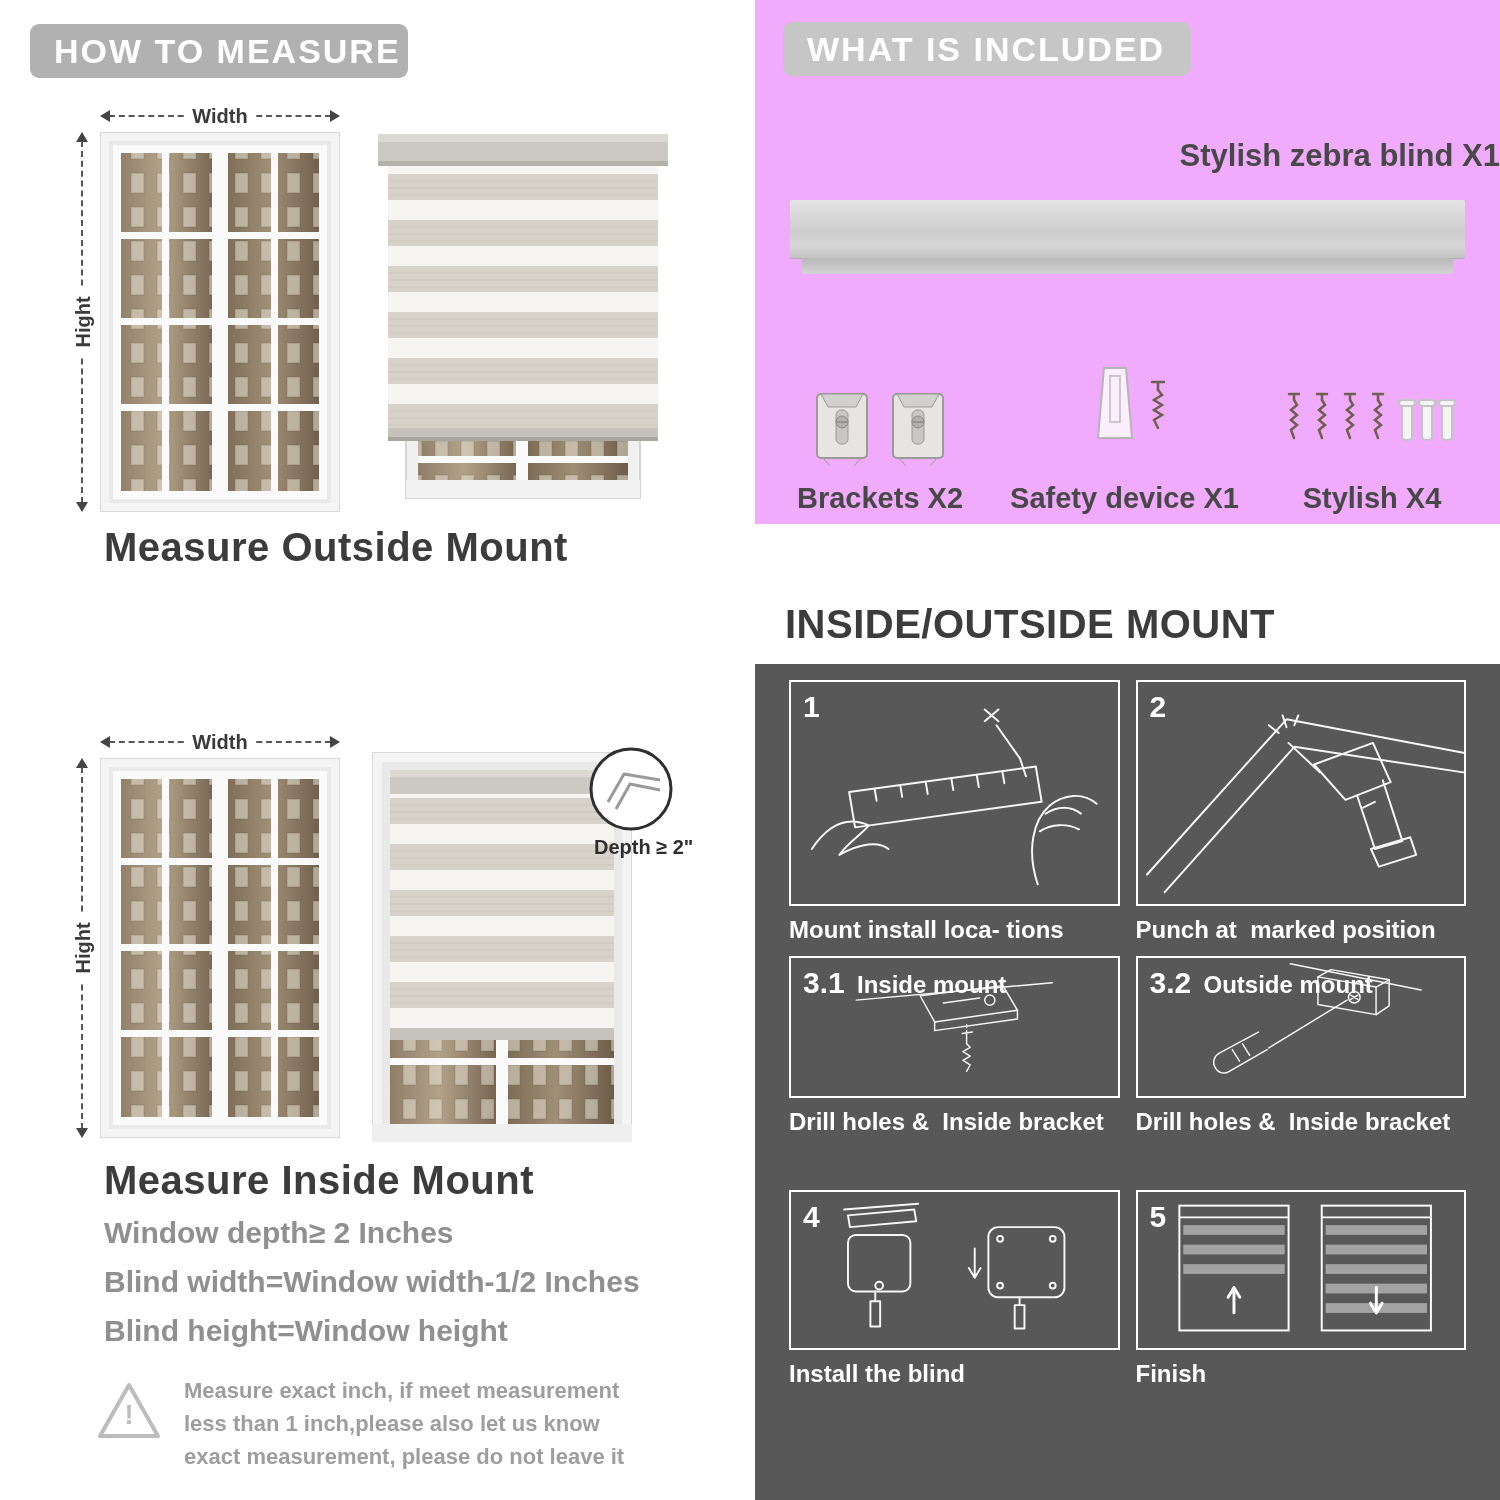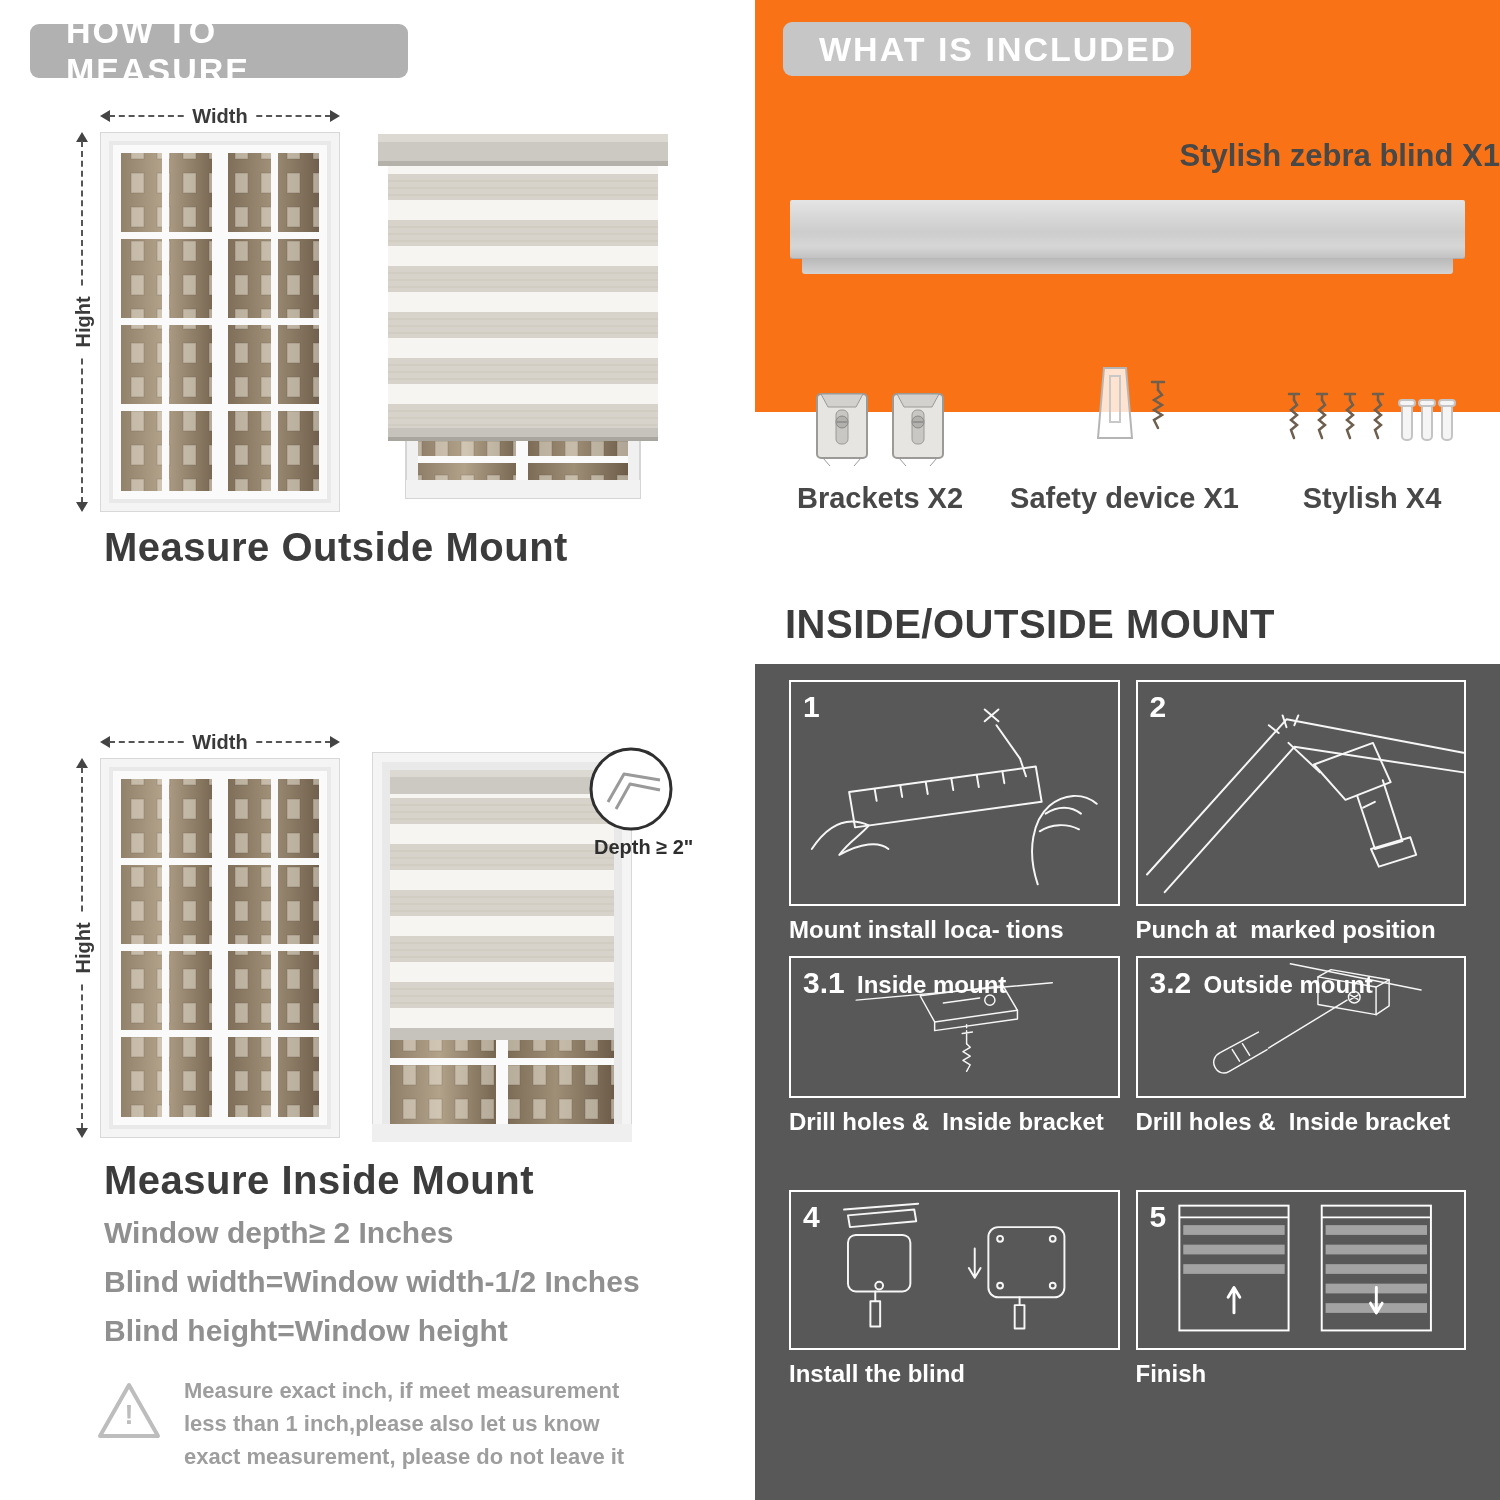--- a/index.html
+++ b/index.html
@@ -6,21 +6,21 @@
   body{
     width:1500px;height:1500px;position:relative;overflow:hidden;
     background:#ffffff;
     font-family:"Liberation Sans", sans-serif;
   }
   .abs{position:absolute;}
 
   
   .banner{
     border-radius:9px;color:#ffffff;font-weight:bold;font-size:34px;
-    letter-spacing:2px;display:flex;align-items:center;padding-left:36px;
+    letter-spacing:2px;display:flex;align-items:center;padding-left:24px;
     box-sizing:border-box;
   }
   .banner-left{left:30px;top:24px;width:378px;height:54px;background:#b1b1b1;}
   .banner-right{left:28px;top:22px;width:408px;height:54px;background:#c6c6c6;}
   h2.sec-heading{
     margin:0;font-size:40px;font-weight:bold;color:#3c3c3c;letter-spacing:0.5px;
   }
   .gray-lines{display:flex;flex-direction:column;gap:15px;}
   .gray-lines p{margin:0;font-size:30px;font-weight:bold;color:#909090;}
 
@@ -45,21 +45,21 @@
 
   .depth-label{font-size:20px;font-weight:bold;color:#2e2e2e;}
 
   
   .note{display:flex;gap:22px;width:565px;}
   .note .tri{position:relative;width:66px;height:62px;flex:0 0 auto;margin-top:6px;}
   .note .tri .bang{position:absolute;left:0;right:0;top:20px;text-align:center;color:#bdbdbd;font-weight:bold;font-size:27px;}
   .note p{margin:0;font-size:22px;font-weight:bold;color:#9e9e9e;line-height:1.5;flex:1;}
 
   
-  .included-panel{left:755px;top:0;width:745px;height:412px;background:#f97316;}
+  .included-panel{left:755px;top:0;width:745px;height:524px;background:#f0abfc;}
   .product-label{position:absolute;left:0;top:138px;width:100%;text-align:right;font-size:31px;font-weight:bold;color:#484848;}
   .headrail{position:absolute;left:35px;top:200px;right:35px;}
   .hr-main{height:58px;background:linear-gradient(180deg,#e4e4e4 0%,#cdcdcd 55%,#d6d6d6 80%,#c2c2c2 100%);border-radius:2px;box-shadow:0 1px 0 #ababab;}
   .hr-lip{height:16px;margin:0 12px;background:linear-gradient(180deg,#b8b8b8,#d3d3d3);border-radius:0 0 3px 3px;}
   .items{position:absolute;left:42px;right:42px;top:328px;display:flex;justify-content:space-between;}
   .item{display:flex;flex-direction:column;align-items:center;}
   .item-art{height:140px;display:flex;align-items:flex-end;gap:14px;}
   .item-label{margin-top:14px;font-size:29px;font-weight:bold;color:#484848;white-space:nowrap;}
 
   .mount-heading-strip{left:755px;top:564px;width:745px;height:120px;background:#ffffff;display:flex;align-items:center;padding-left:30px;box-sizing:border-box;}

